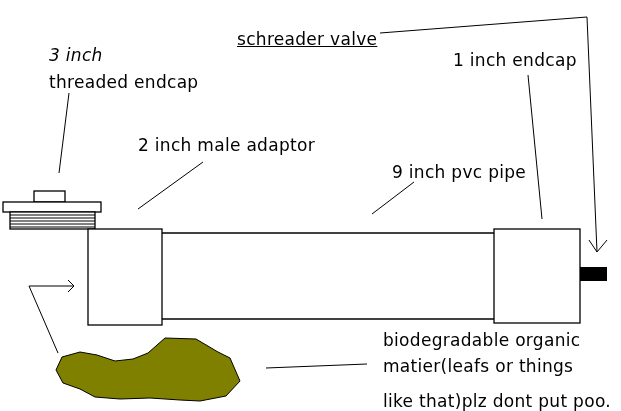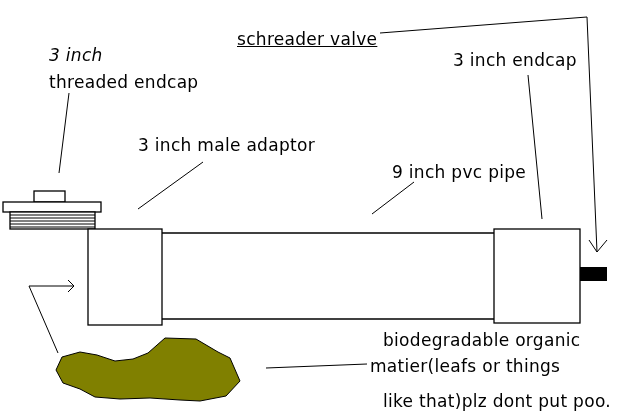--- a/index.html
+++ b/index.html
@@ -55,18 +55,18 @@
     <polyline points="589,240 597,252 607,240"></polyline>
     <polyline points="58,353 29,286 73,286"></polyline>
     <polyline points="68,280 74,286 68,292"></polyline>
     <line x1="266" y1="368" x2="367" y2="364"></line>
   </g>
 </svg>
 
 <div class="lbl" style="left:49px;top:43px;font-style:italic;">3 inch</div>
 <div class="lbl" style="left:49px;top:70px;">threaded endcap</div>
 <div class="lbl" style="left:237px;top:27px;text-decoration:underline;">schreader valve</div>
-<div class="lbl" style="left:138px;top:133px;">3 inch male adaptor</div>
-<div class="lbl" style="left:453px;top:48px;">3 inch endcap</div>
+<div class="lbl" style="left:138px;top:133px;">2 inch male adaptor</div>
+<div class="lbl" style="left:453px;top:48px;">1 inch endcap</div>
 <div class="lbl" style="left:392px;top:160px;">9 inch pvc pipe</div>
 <div class="lbl" style="left:383px;top:328px;">biodegradable organic</div>
-<div class="lbl" style="left:370px;top:354px;">matier(leafs or things</div>
+<div class="lbl" style="left:383px;top:354px;">matier(leafs or things</div>
 <div class="lbl" style="left:383px;top:389px;">like that)plz dont put poo.</div>
 
 </body></html>

